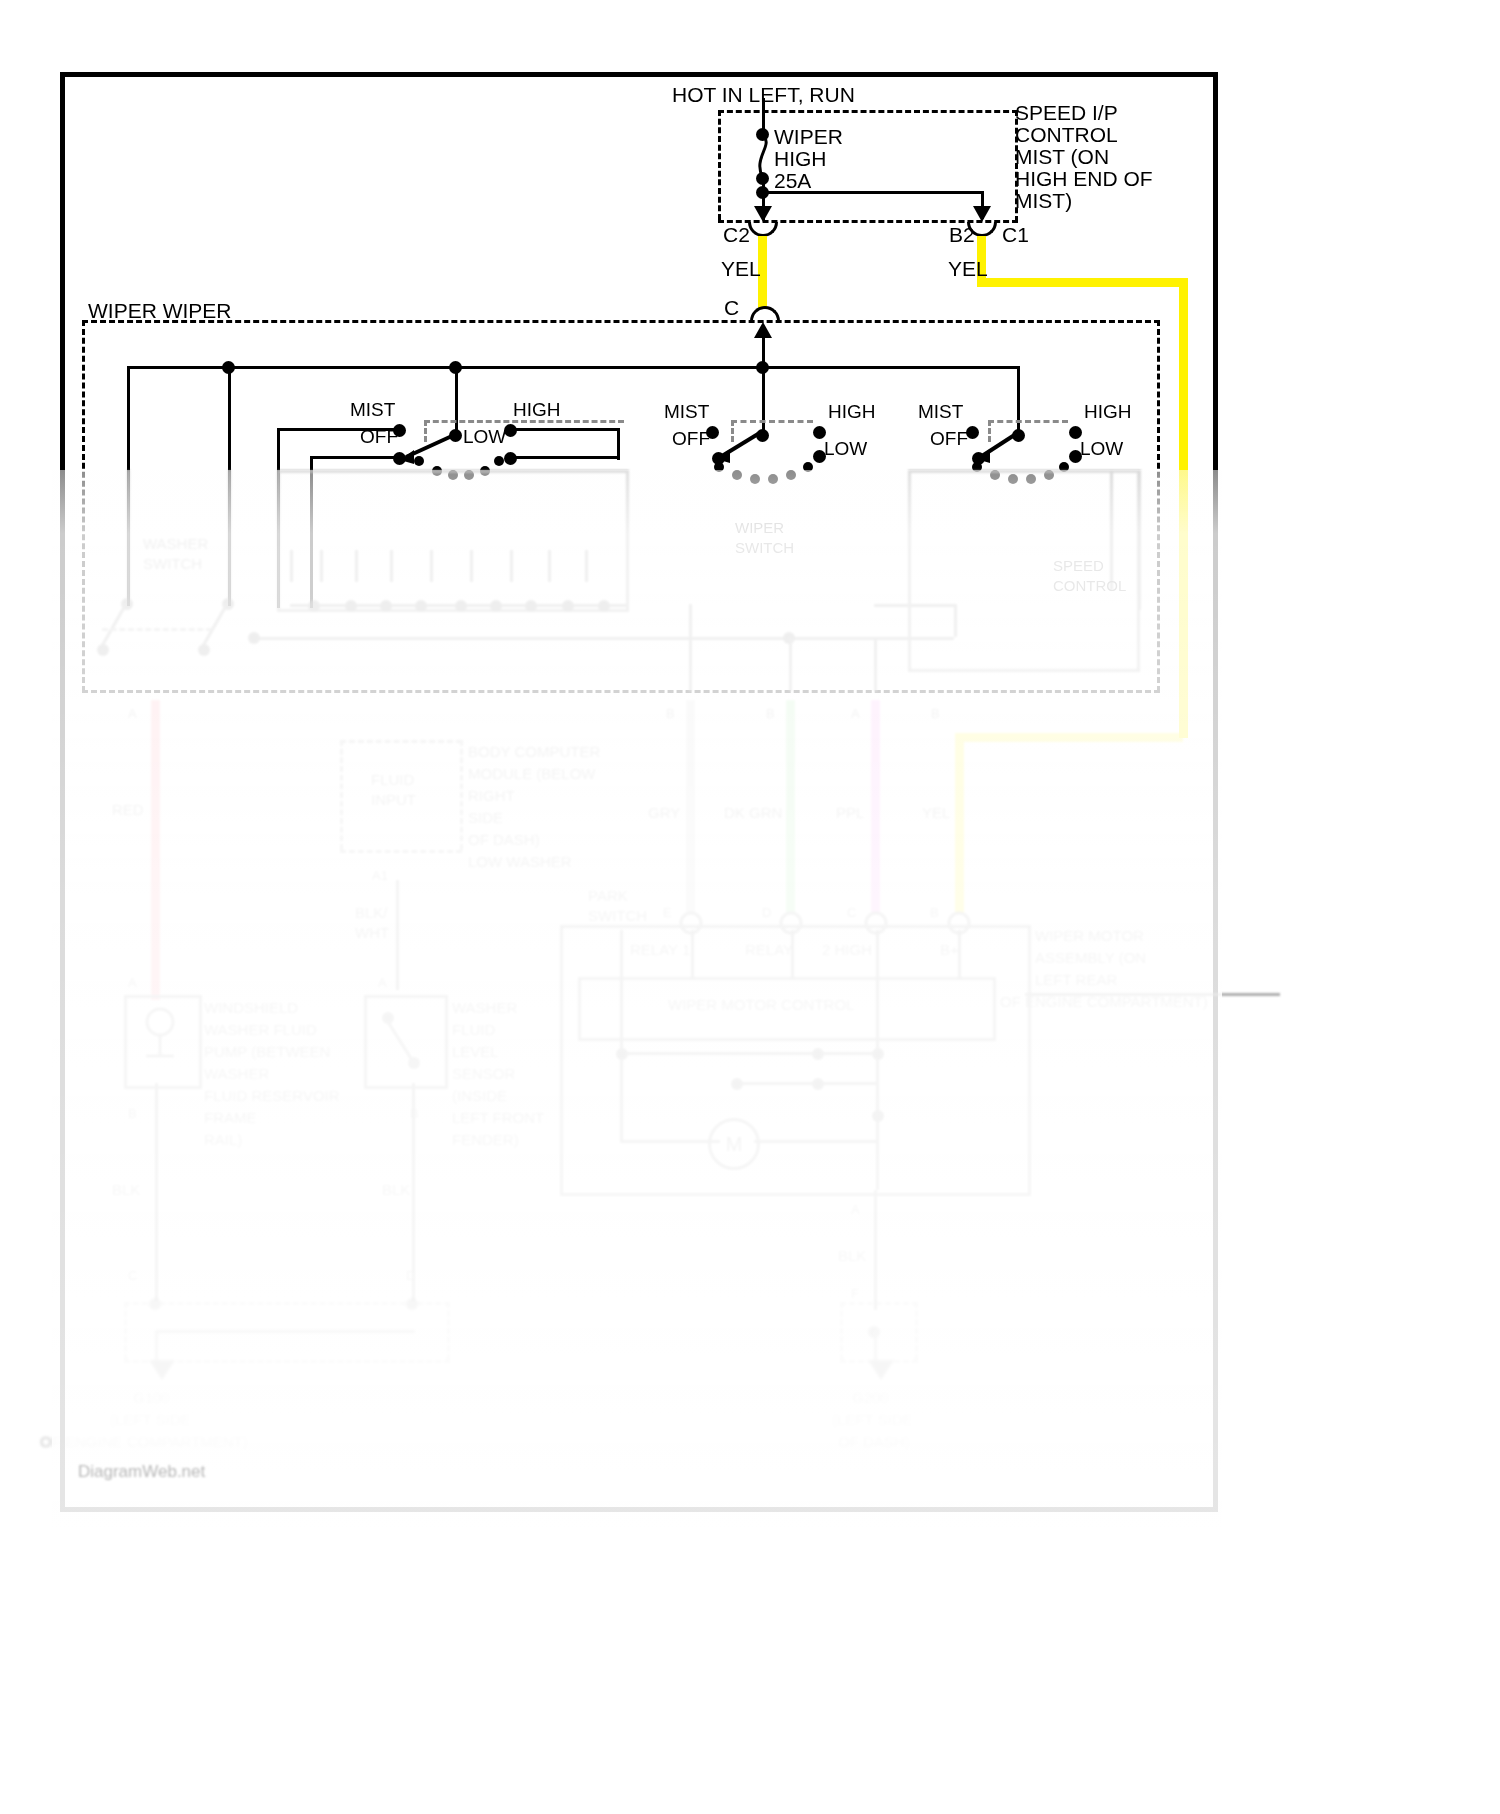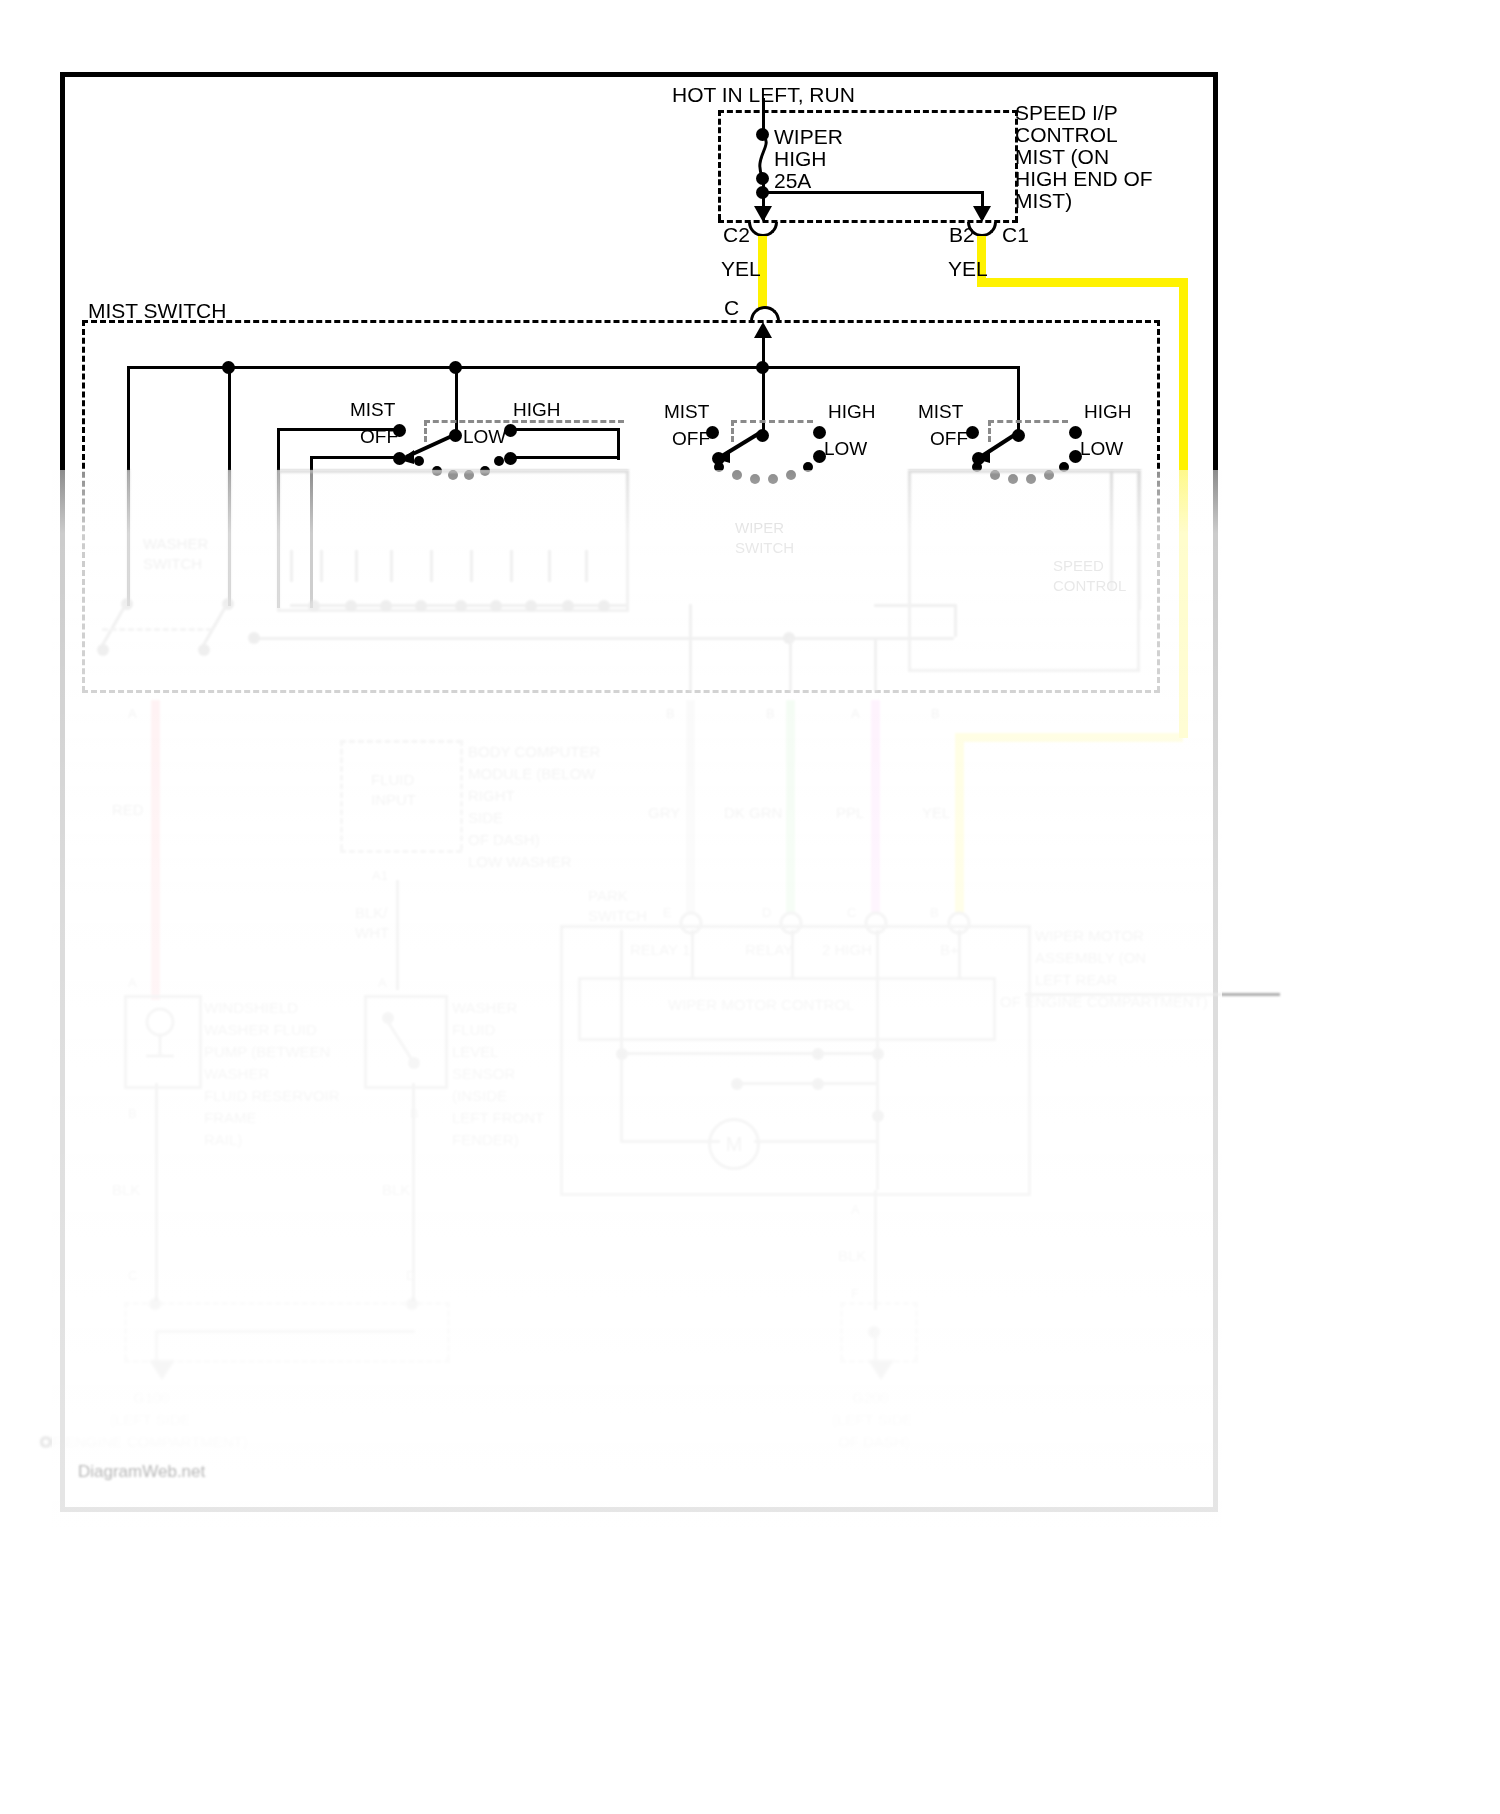--- a/index.html
+++ b/index.html
@@ -185,21 +185,21 @@
   <div class="cwire" style="left:977px; top:236px; height:50px; background:#FFF200;"></div>
   <div class="cwire horiz" style="left:977px; top:278px; width:211px; background:#FFF200;"></div>
   <div class="cwire" style="left:1179px; top:278px; height:460px; background:#FFF200;"></div>
   <div class="lbl big" style="left:948px; top:256px;">YEL</div>
 
   <div class="lbl big" style="left:724px; top:295px;">C</div>
   <div class="conn-up" style="left:750px; top:306px;"></div>
   <div class="arrow-up" style="left:754px; top:322px;"></div>
   <div class="wire v" style="left:762px; top:332px; height:42px;"></div>
 
-  <div class="lbl big" style="left:88px; top:298px;">MIST SWITCH</div>
+  <div class="lbl big" style="left:88px; top:298px;">WIPER WIPER</div>
 
   <div class="dash-h" style="left:82px; top:320px; width:1078px;"></div>
   <div class="dash-v" style="left:82px; top:320px; height:372px;"></div>
   <div class="dash-h" style="left:82px; top:690px; width:1078px;"></div>
   <div class="dash-v" style="left:1157px; top:320px; height:372px;"></div>
 
   <div class="wire h" style="left:127px; top:366px; width:893px;"></div>
   <div class="wire v" style="left:127px; top:366px; height:240px;"></div>
   <div class="wire v" style="left:1017px; top:366px; height:70px;"></div>
 

